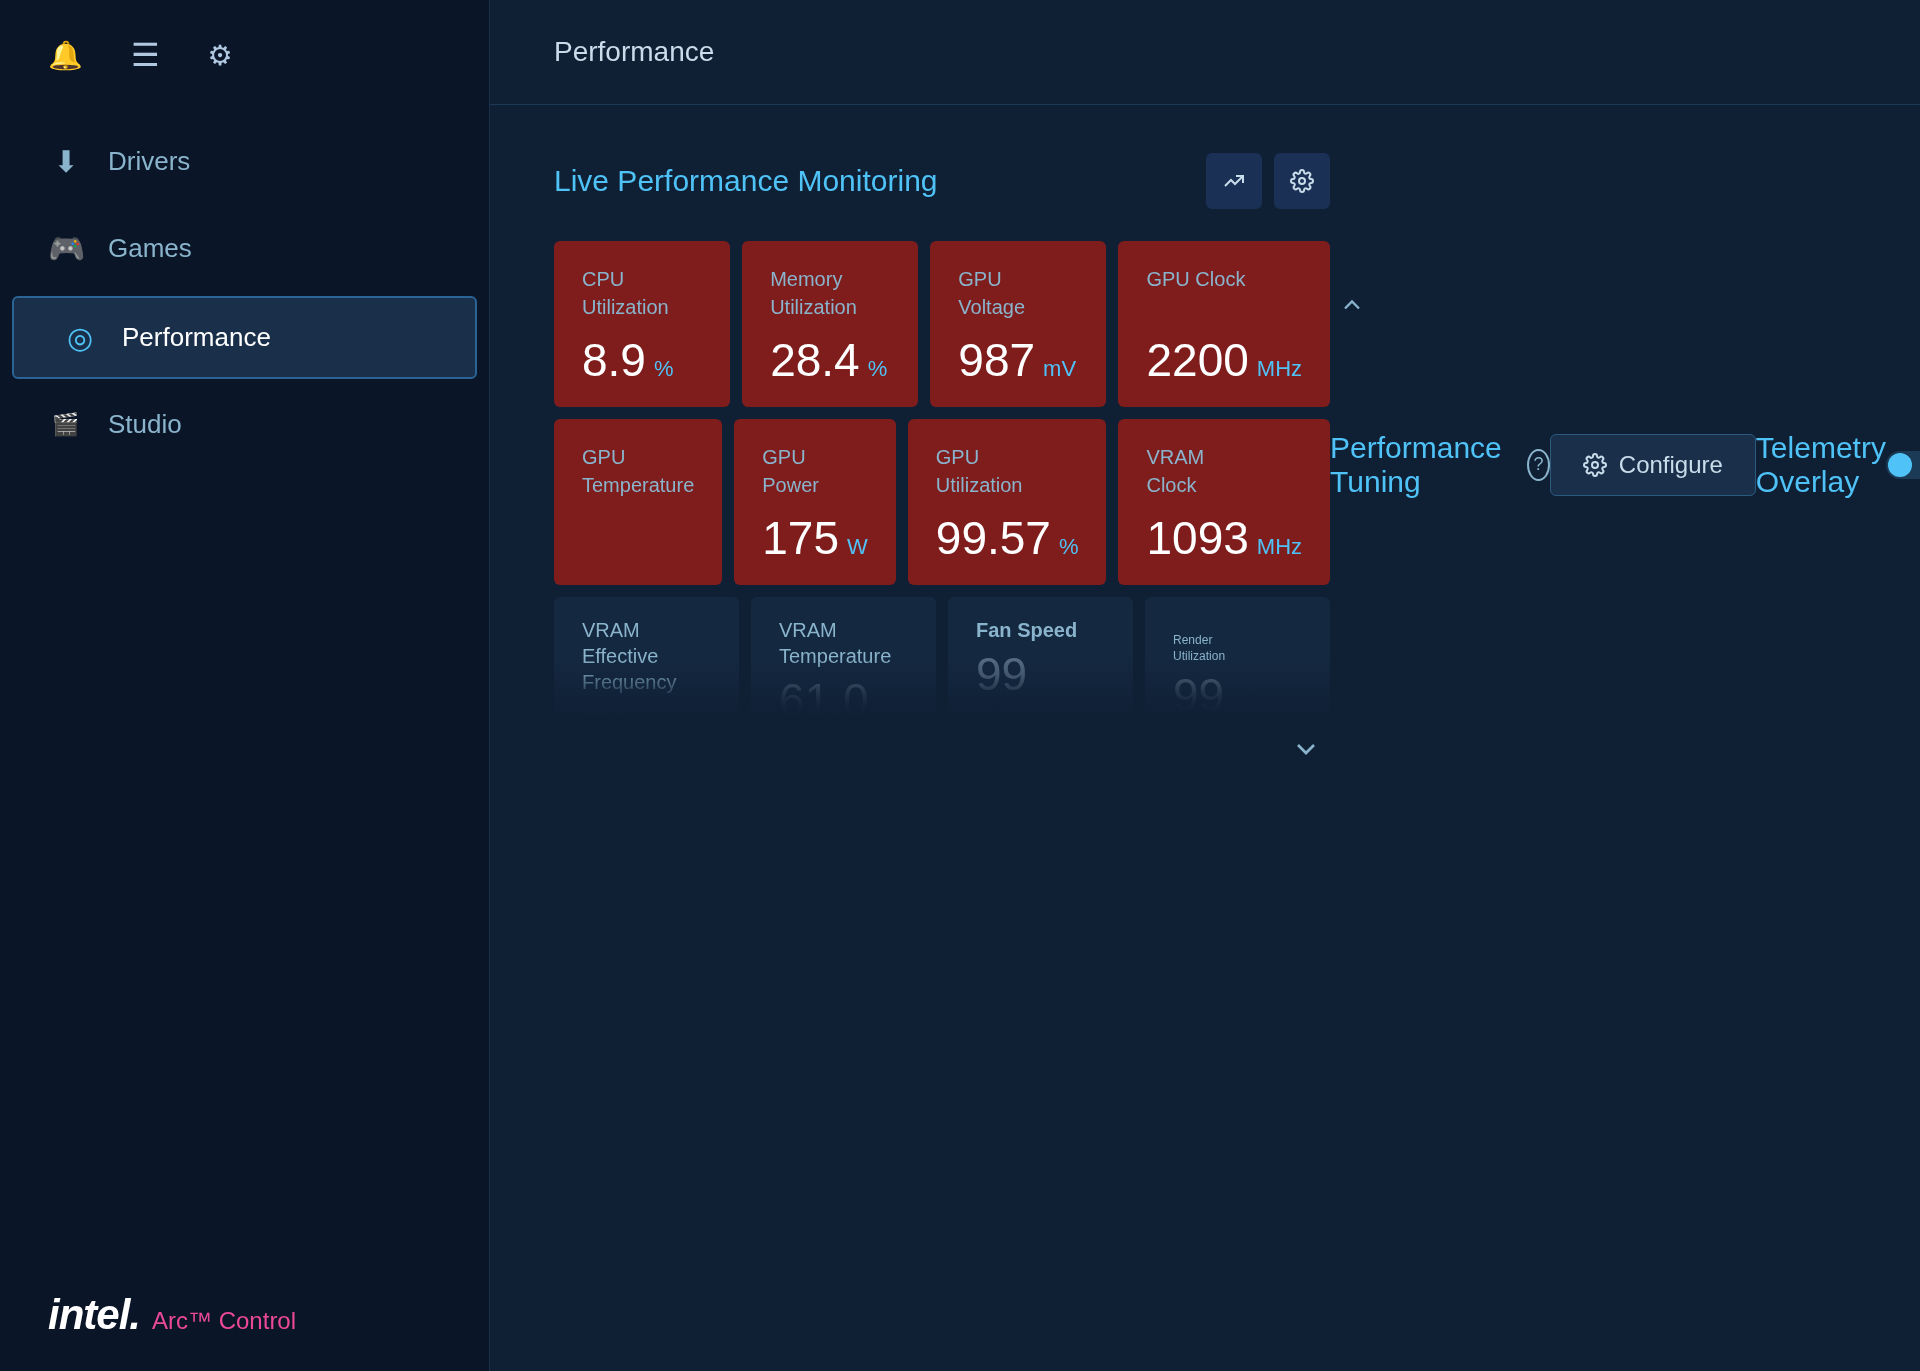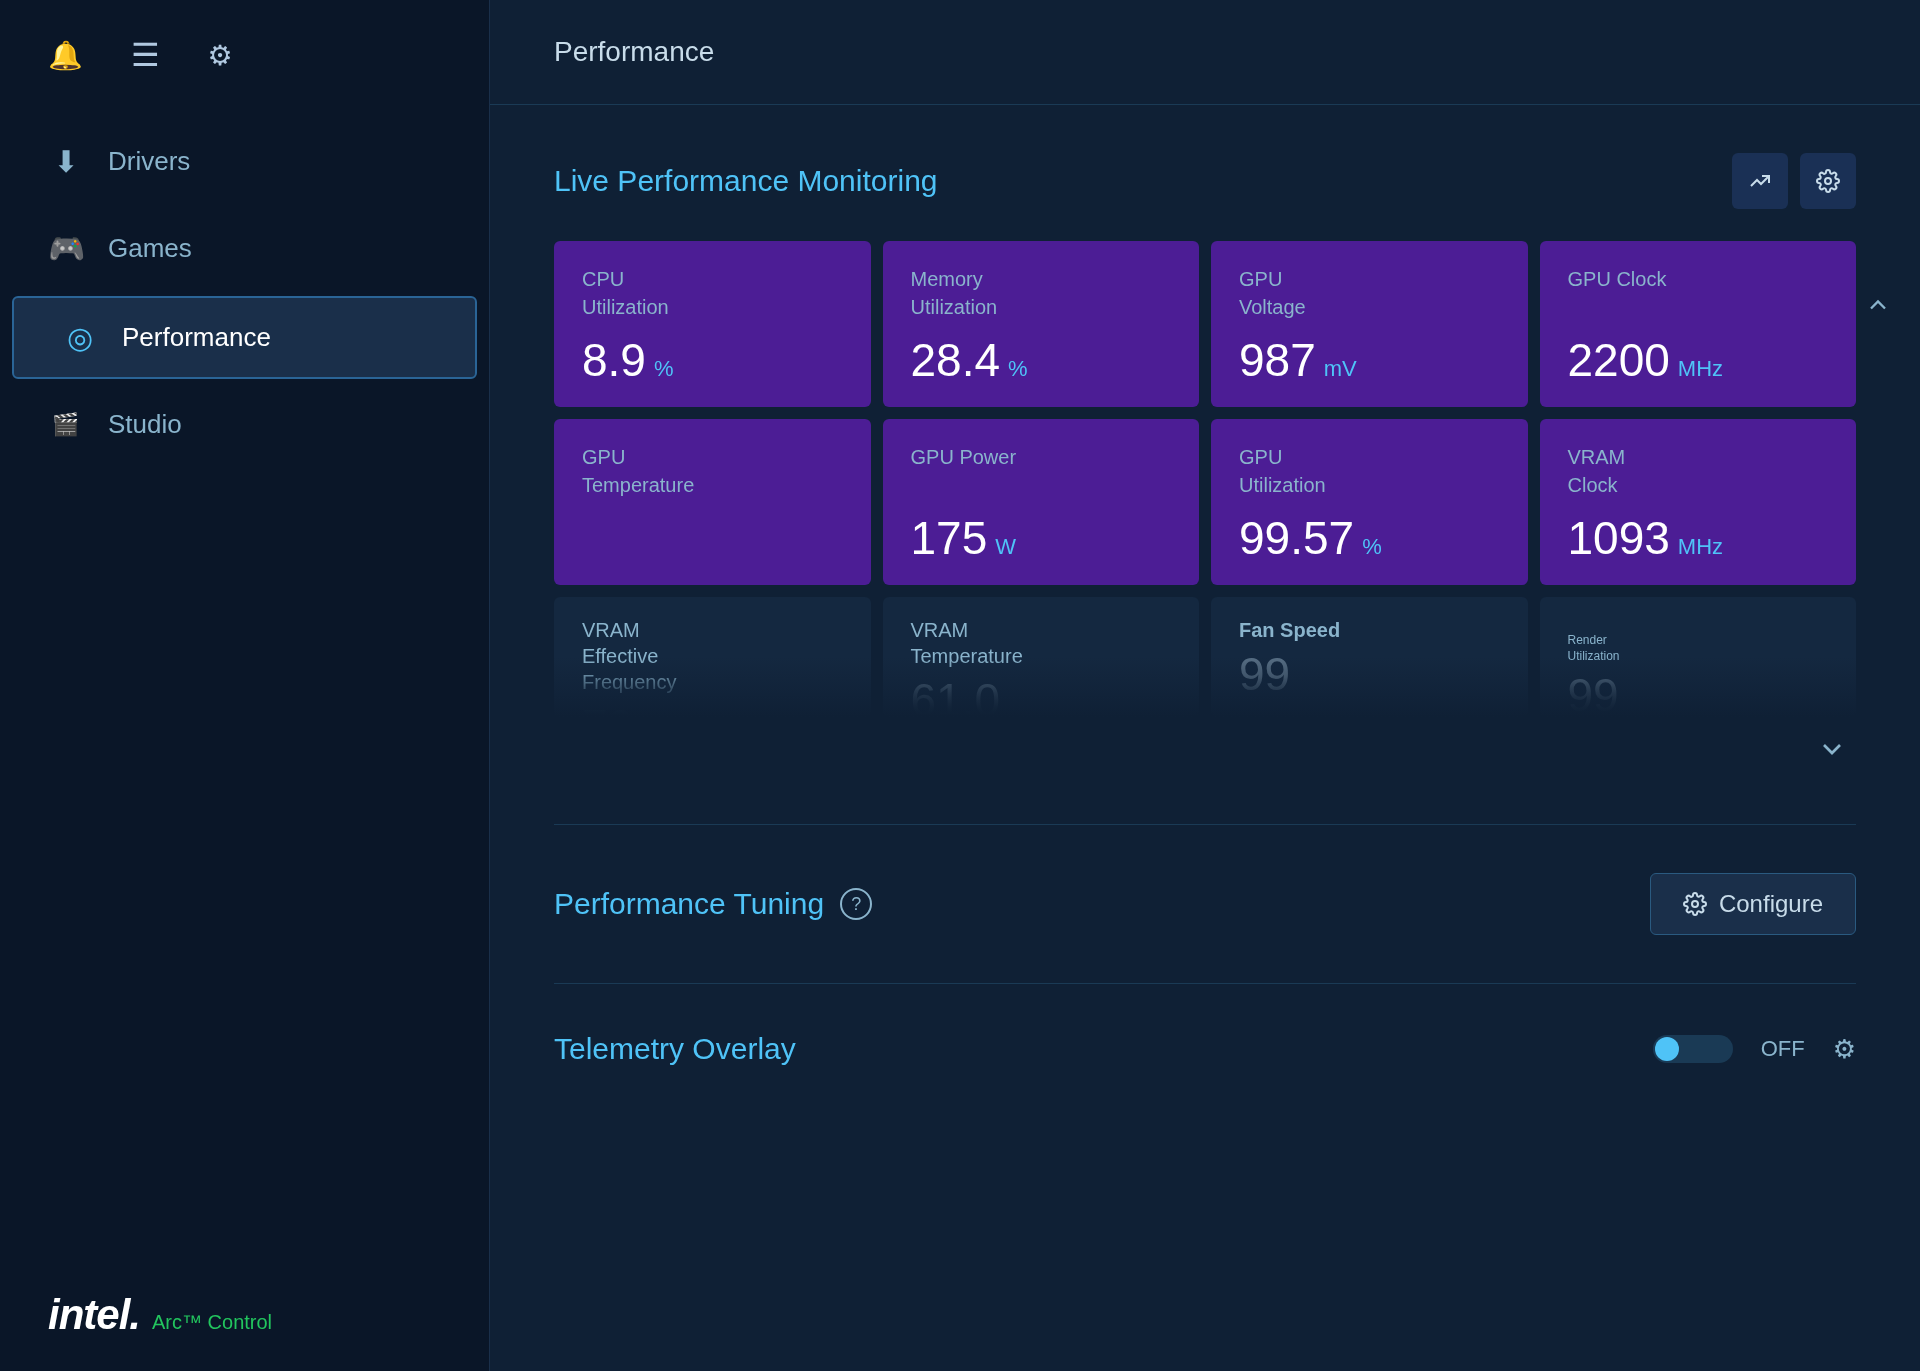--- a/index.html
+++ b/index.html
@@ -116,21 +116,21 @@
 
     .main-title {
       color: #c8dcea;
       font-size: 28px;
       font-weight: 400;
     }
 
     .main-content {
       padding: 48px 64px;
       display: flex;
-      flex-direction: column;
+      flex-direction: row;
       gap: 0;
     }
 
     
     .section {
       margin-bottom: 0;
     }
 
     .section-header {
       display: flex;
@@ -170,21 +170,21 @@
     }
 
     .metrics-grid {
       display: grid;
       grid-template-columns: repeat(4, 1fr);
       gap: 12px;
       margin-bottom: 12px;
     }
 
     .metric-card {
-      background: #4c1d95;
+      background: #7f1d1d;
       border-radius: 6px;
       padding: 24px 28px;
       min-height: 140px;
       display: flex;
       flex-direction: column;
       justify-content: space-between;
     }
 
     .metric-label {
       color: #8ab4cc;
@@ -367,21 +367,21 @@
 
     <div class="nav-item" style="margin-top:8px;">
       <span class="nav-icon" style="font-size:22px;">🎬</span>
       <span class="nav-label">Studio</span>
     </div>
   </nav>
 
   <div class="sidebar-footer">
     <div class="intel-logo">
       <span class="intel-wordmark" style="font-size:42px; font-style:italic; font-weight:900; color:#fff; letter-spacing:-1px;">intel.</span>
-      <span class="arc-text" style="color:#22c55e; font-size:20px;margin-top:48px;">Arc™ Control</span>
+      <span class="arc-text" style="color:#ec4899; font-size:24px;margin-top:48px;">Arc™ Control</span>
     </div>
   </div>
 </div>
 
 <div class="main">
   <div class="main-header">
     <span class="main-title">Performance</span>
   </div>
 
   <div class="main-content">

